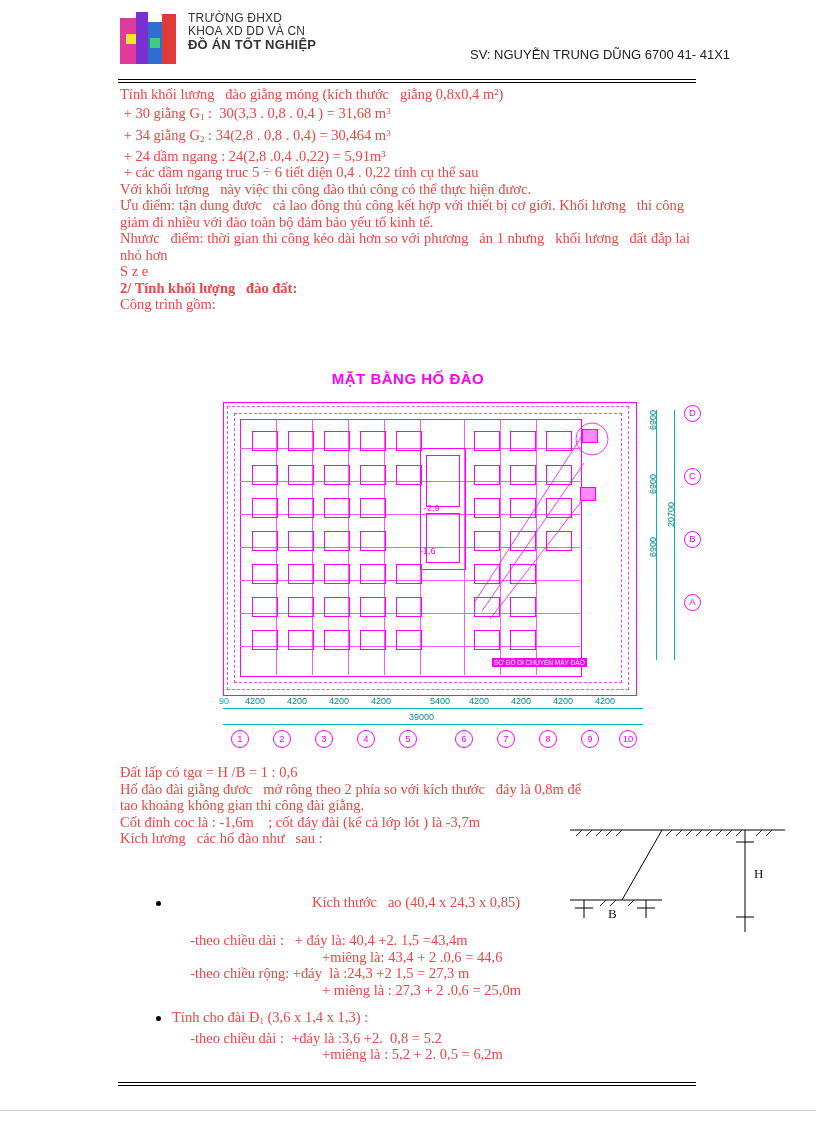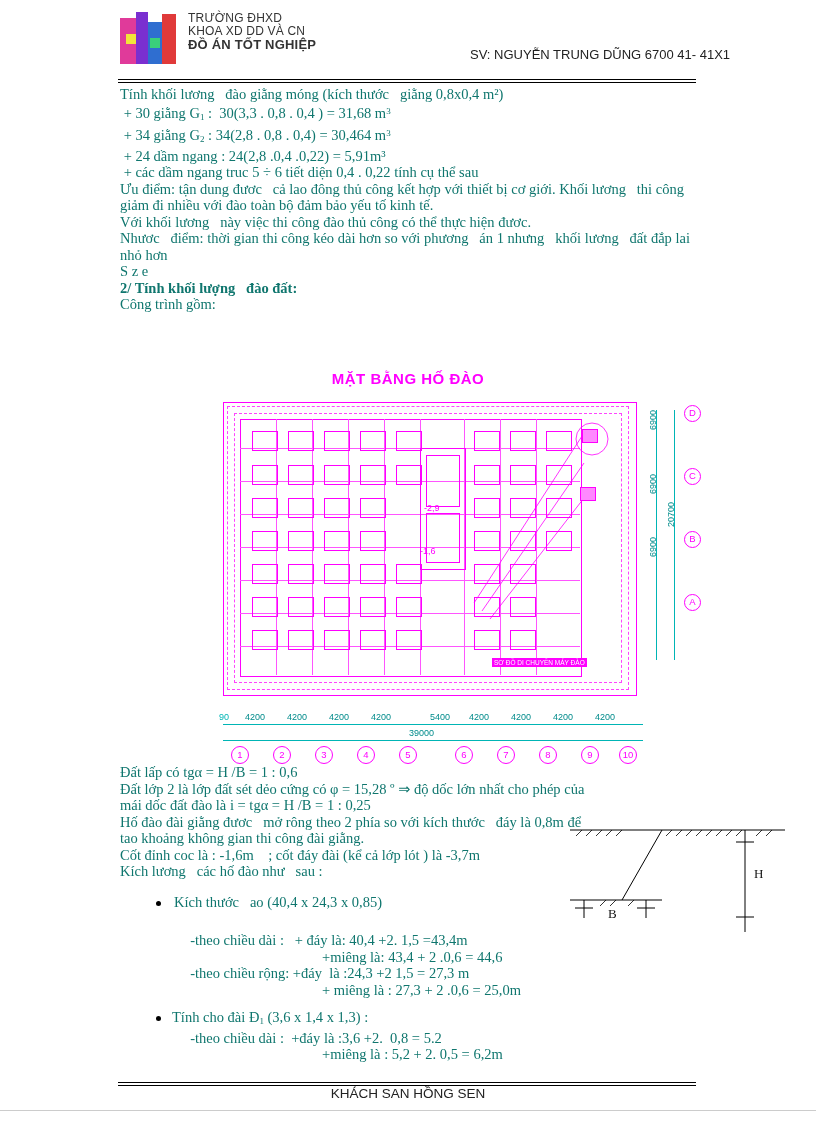--- a/index.html
+++ b/index.html
@@ -13,40 +13,40 @@
   .hdr-lines{position:absolute;left:188px;top:12px;font-size:12px;line-height:13px;color:#333;font-family:"Liberation Sans",sans-serif;letter-spacing:.2px;}
   .hdr-lines div:nth-child(3){font-weight:bold;font-size:13px;}
   .hdr-right{position:absolute;left:470px;top:47px;font-size:13px;font-family:"Liberation Sans",sans-serif;color:#222;white-space:nowrap;}
   .rule{position:absolute;left:118px;width:578px;border-top:1px solid #000;}
   .rule.r1{top:79px;}
   .rule.r2{top:82px;}
   .rule.b1{top:1082px;}
   .rule.b2{top:1085px;}
 
   
-  .txt{position:absolute;left:120px;width:580px;font-size:14.5px;line-height:16.5px;color:#0f766e;}
+  .txt{position:absolute;left:120px;width:580px;font-size:14.5px;line-height:16.5px;color:#ef4444;}
   .txt p{margin:0;white-space:pre-wrap;}
   .b{font-weight:bold;}
   sub{font-size:9px;vertical-align:-2px;}
   sup{font-size:9px;vertical-align:4px;}
 
   
   .draw{position:absolute;left:118px;top:360px;width:580px;height:400px;}
   .dtitle{position:absolute;left:0;top:10px;width:580px;text-align:center;color:#ff00ff;font-weight:bold;font-size:15px;font-family:"Liberation Sans",sans-serif;letter-spacing:.5px;}
   .plan{position:absolute;left:105px;top:42px;width:412px;height:292px;border:1px solid #ff00ff;background:#fff;overflow:hidden;}
   .plan .dash{position:absolute;border:1px dashed #ff44ff;}
   .plan .cell{position:absolute;border:1px solid #ff00ff;}
   .plan .thin{position:absolute;background:#ff55ff;}
   .lbl{position:absolute;color:#ff00ff;font-size:9px;font-family:"Liberation Sans",sans-serif;}
 
   .axisR{position:absolute;left:520px;top:42px;width:60px;height:292px;}
   .axcircle{position:absolute;width:15px;height:15px;border:1px solid #ff00ff;border-radius:50%;color:#ff00ff;font-size:9.5px;text-align:center;line-height:14px;font-family:"Liberation Sans",sans-serif;background:#fff;}
   .dimline{position:absolute;background:#00b5b5;}
   .dimtxt{position:absolute;color:#008b8b;font-size:9px;font-family:"Liberation Sans",sans-serif;}
-  .botdim{position:absolute;left:105px;top:356px;width:420px;height:50px;}
+  .botdim{position:absolute;left:105px;top:340px;width:420px;height:50px;}
   .numcircle{position:absolute;width:16px;height:16px;border:1px solid #ff00ff;border-radius:50%;color:#ff00ff;font-size:9.5px;text-align:center;line-height:15px;font-family:"Liberation Sans",sans-serif;}
 
   
   .fig2{position:absolute;left:570px;top:822px;width:215px;height:120px;}
   .fig2 .tx{position:absolute;font-size:13px;font-family:"Liberation Serif",serif;}
 
   .bul{position:absolute;width:5px;height:5px;background:#000;border-radius:50%;}
 
   .footer{position:absolute;left:0;top:1086px;width:816px;text-align:center;font-size:13.5px;font-family:"Liberation Sans",sans-serif;color:#222;}
   .btmline{position:absolute;left:0;top:1110px;width:816px;border-top:1px solid #ccc;}
@@ -74,22 +74,22 @@
     <div class="rule r1"></div>
     <div class="rule r2"></div>
   </div>
 
   <div class="txt" style="top:86px;">
     <p>Tính khối lương   đào giằng móng (kích thước   giằng 0,8x0,4 m²)</p>
     <p>&nbsp;+ 30 giằng G<sub>1</sub> :  30(3,3 . 0,8 . 0,4 ) = 31,68 m<sup>3</sup></p>
     <p>&nbsp;+ 34 giằng G<sub>2</sub> : 34(2,8 . 0,8 . 0,4) = 30,464 m<sup>3</sup></p>
     <p> + 24 dầm ngang : 24(2,8 .0,4 .0,22) = 5,91m³</p>
     <p> + các dầm ngang truc 5 ÷ 6 tiết diện 0,4 . 0,22 tính cụ thể sau</p>
+    <p>Với khối lương   này việc thi công đào thủ công có thể thực hiện đươc.</p>
     <p>Ưu điểm: tận dung đươc   cả lao đông thủ công kết hợp với thiết bị cơ giới. Khối lương   thi công giảm đi nhiều với đào toàn bộ đảm bảo yếu tố kinh tế.</p>
-    <p>Với khối lương   này việc thi công đào thủ công có thể thực hiện đươc.</p>
     <p>Nhươc   điểm: thời gian thi công kéo dài hơn so với phương   án 1 nhưng   khối lương   đất đắp lai nhỏ hơn</p>
     <p>S z e</p>
     <p class="b">2/ Tính khối lượng   đào đất:</p>
     <p>Công trình gồm:</p>
   </div>
 
   <div class="draw">
     <div class="dtitle">MẶT BẰNG HỐ ĐÀO</div>
 
     <div class="plan">
@@ -227,28 +227,27 @@
       <div class="numcircle" style="left:232px;top:30px;">6</div>
       <div class="numcircle" style="left:274px;top:30px;">7</div>
       <div class="numcircle" style="left:316px;top:30px;">8</div>
       <div class="numcircle" style="left:358px;top:30px;">9</div>
       <div class="numcircle" style="left:396px;top:30px;">10</div>
     </div>
   </div>
 
   <div class="txt" style="top:764px;width:470px;">
     <p>Đất lấp có tgα = H /B = 1 : 0,6</p>
-    <p>Đất lớp 2 là lớp đất sét dẻo cứng có φ = 15,28 º ⇒ độ dốc lớn nhất cho phép của mái dốc đất đào là i = tgα = H /B = 1 : 0,25</p>
     <p>Hố đào đài giằng đươc   mở rông theo 2 phía so với kích thước   đáy là 0,8m để tao khoảng không gian thi công đài giằng.</p>
     <p>Cốt đỉnh coc là : -1,6m    ; cốt đáy đài (kể cả lớp lót ) là -3,7m</p>
     <p>Kích lương   các hố đào như   sau :</p>
   </div>
 
   <div class="bul" style="left:156px;top:901px;"></div>
-  <div class="txt" style="left:174px;top:894px;width:520px;">
+  <div class="txt" style="left:156px;top:894px;width:520px;text-align:center;">
     <p>Kích thước   ao (40,4 x 24,3 x 0,85)</p>
   </div>
 
   <div class="txt" style="left:172px;top:928px;width:520px;">
     <p style="margin-top:4px;">&nbsp;&nbsp;&nbsp;&nbsp;&nbsp;-theo chiều dài :   + đáy là: 40,4 +2. 1,5 =43,4m</p>
     <p style="text-indent:150px;">+miêng là: 43,4 + 2 .0,6 = 44,6</p>
     <p>&nbsp;&nbsp;&nbsp;&nbsp;&nbsp;-theo chiều rộng: +đáy  là :24,3 +2 1,5 = 27,3 m</p>
     <p style="text-indent:150px;">+ miêng là : 27,3 + 2 .0,6 = 25,0m</p>
   </div>
 
@@ -291,15 +290,14 @@
           <line x1="30" y1="84" x2="36" y2="78"></line>
         <line x1="40" y1="84" x2="46" y2="78"></line>
       </g>
     </svg>
     <div class="tx" style="left:184px;top:44px;">H</div>
     <div class="tx" style="left:38px;top:84px;">B</div>
   </div>
 
   <div class="rule b1"></div>
   <div class="rule b2"></div>
-  <div class="footer">KHÁCH SAN HỒNG   SEN</div>
   <div class="btmline"></div>
 </div>
 
 </body></html>

